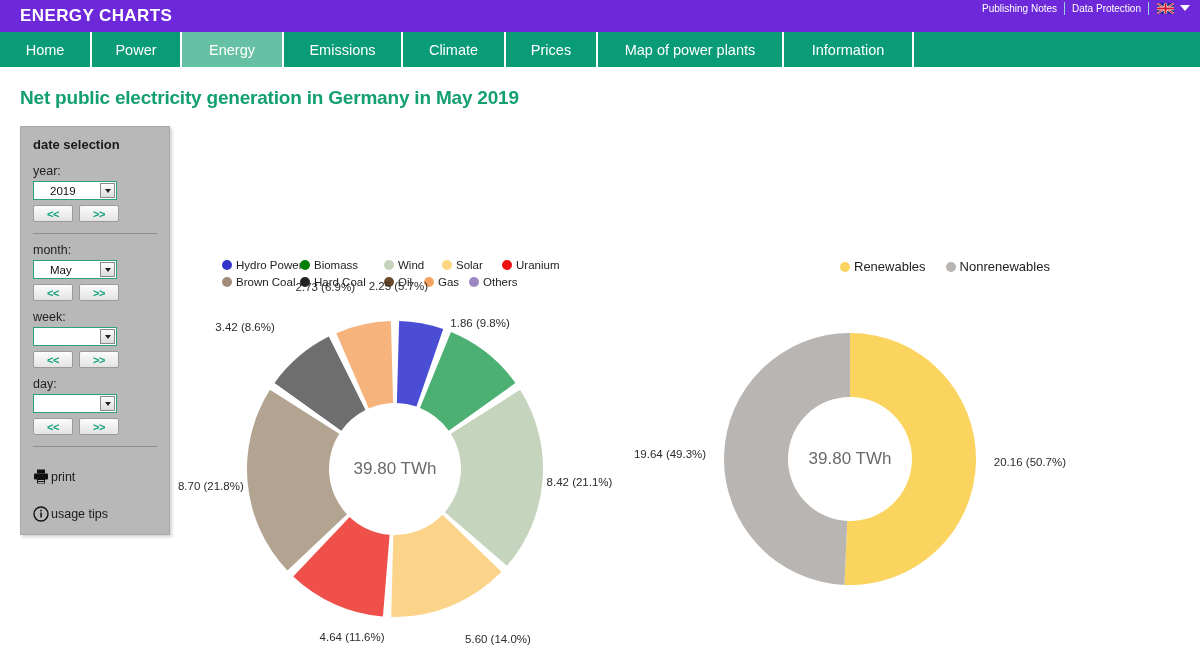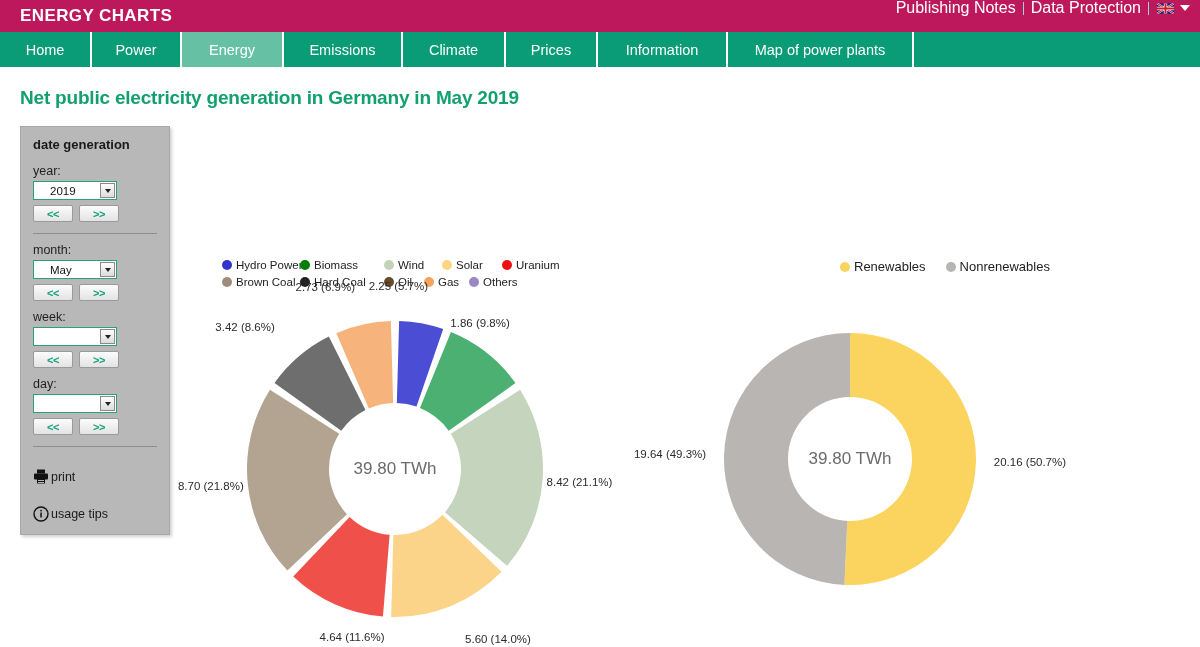--- a/index.html
+++ b/index.html
@@ -3,31 +3,31 @@
 <meta charset="utf-8">
 <style>
   html,body{margin:0;padding:0;}
   body{
     width:1200px;height:647px;overflow:hidden;background:#ffffff;
     font-family:"Liberation Sans",sans-serif;
     -webkit-font-smoothing:antialiased;
   }
   
   .topbar{
-    height:32px;background:#be185d;position:relative;
+    height:32px;background:#6d28d9;position:relative;
     display:flex;align-items:center;
   }
   .brand{
     color:#ffffff;font-size:17px;font-weight:bold;letter-spacing:.4px;
     margin-left:20px;
   }
   .toplinks{
     position:absolute;right:10px;top:0;height:16px;
     display:flex;align-items:center;gap:0;
-    font-size:16px;color:#ffffff;
+    font-size:10px;color:#ffffff;
   }
   .toplinks a{color:#fff;text-decoration:none;padding:0 7px;white-space:nowrap;}
   .tl-sep{width:1px;height:13px;background:#9fd0e2;}
   .flagwrap{display:flex;align-items:center;gap:6px;padding-left:8px;}
   .ukflag{
     width:17px;height:11px;display:block;
   }
   .caret{
     width:0;height:0;border-left:5px solid transparent;border-right:5px solid transparent;
     border-top:6px solid #ffffff;cursor:pointer;
@@ -131,31 +131,31 @@
   </div>
 </div>
 
 <div class="nav" id="nav">
     <div class="tab" style="width: 90px;">Home</div>
     <div class="tab" style="width: 88px;">Power</div>
     <div class="tab active" style="width: 100px;">Energy</div>
     <div class="tab" style="width: 117px;">Emissions</div>
     <div class="tab" style="width: 101px;">Climate</div>
     <div class="tab" style="width: 90px;">Prices</div>
+    <div class="tab" style="width: 184px;">Map of power plants</div>
     <div class="tab" style="width: 128px;">Information</div>
-    <div class="tab" style="width: 184px;">Map of power plants</div>
     <div class="spacer"></div>
   </div>
 
 <div class="pagetitle">Net public electricity generation in Germany in May 2019</div>
 
 <div class="content">
 
   <div class="sidebar">
-    <div class="sb-title">date generation</div>
+    <div class="sb-title">date selection</div>
     <div id="sb-groups">
         <div class="group">
           <div class="sb-label">year:</div>
           <div class="sb-select">
             <span>2019</span>
             <div class="sb-arrow">
               <i></i>
             </div>
           </div>
           <div class="sb-btnrow">

